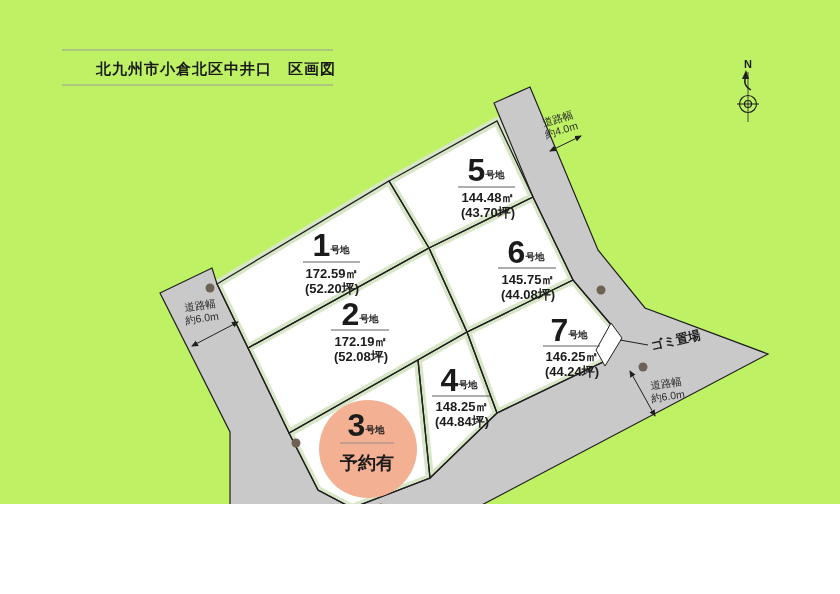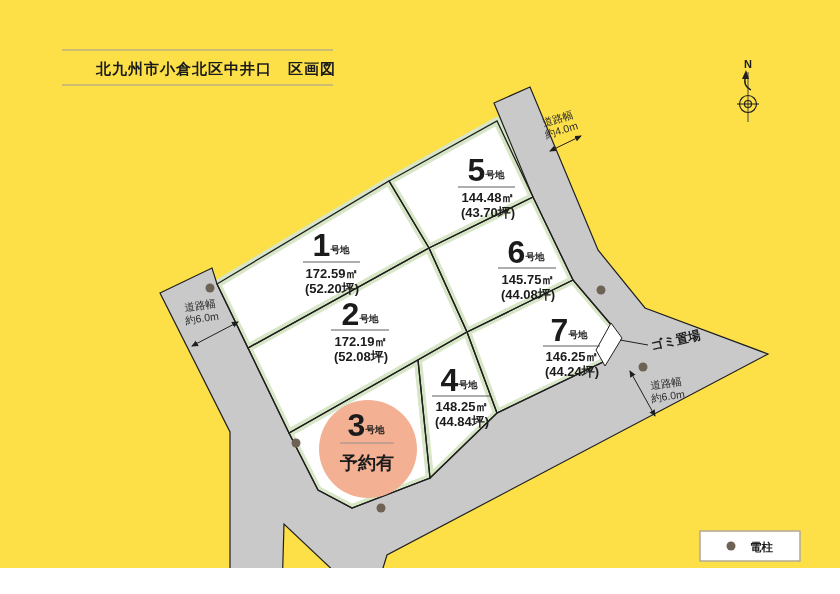--- a/index.html
+++ b/index.html
@@ -1,16 +1,16 @@
 <!DOCTYPE html>
 <html><head>
 <meta charset="utf-8">
 <style>
   html,body{margin:0;padding:0;background:#ffffff;}
-  .stage{position:relative;width:840px;height:568px;background:#fde047;overflow:hidden;
+  .stage{position:relative;width:840px;height:504px;background:#bef264;overflow:hidden;
          font-family:"Liberation Sans","DejaVu Sans",sans-serif;}
   svg text{font-family:"Liberation Sans","DejaVu Sans",sans-serif;fill:#1b1b1b;}
   .title-t{font-size:15px;font-weight:bold;letter-spacing:1px;}
   .num-t{font-size:32px;font-weight:bold;}
   .suf-t{font-size:9.5px;font-weight:bold;}
   .area-t{font-size:13px;font-weight:bold;}
   .status-t{font-size:18px;font-weight:bold;}
   .road-t{font-size:10.5px;fill:#2b2b2b;}
   .gomi-t{font-size:12.5px;font-weight:bold;}
   .legend-t{font-size:11.5px;font-weight:bold;}

